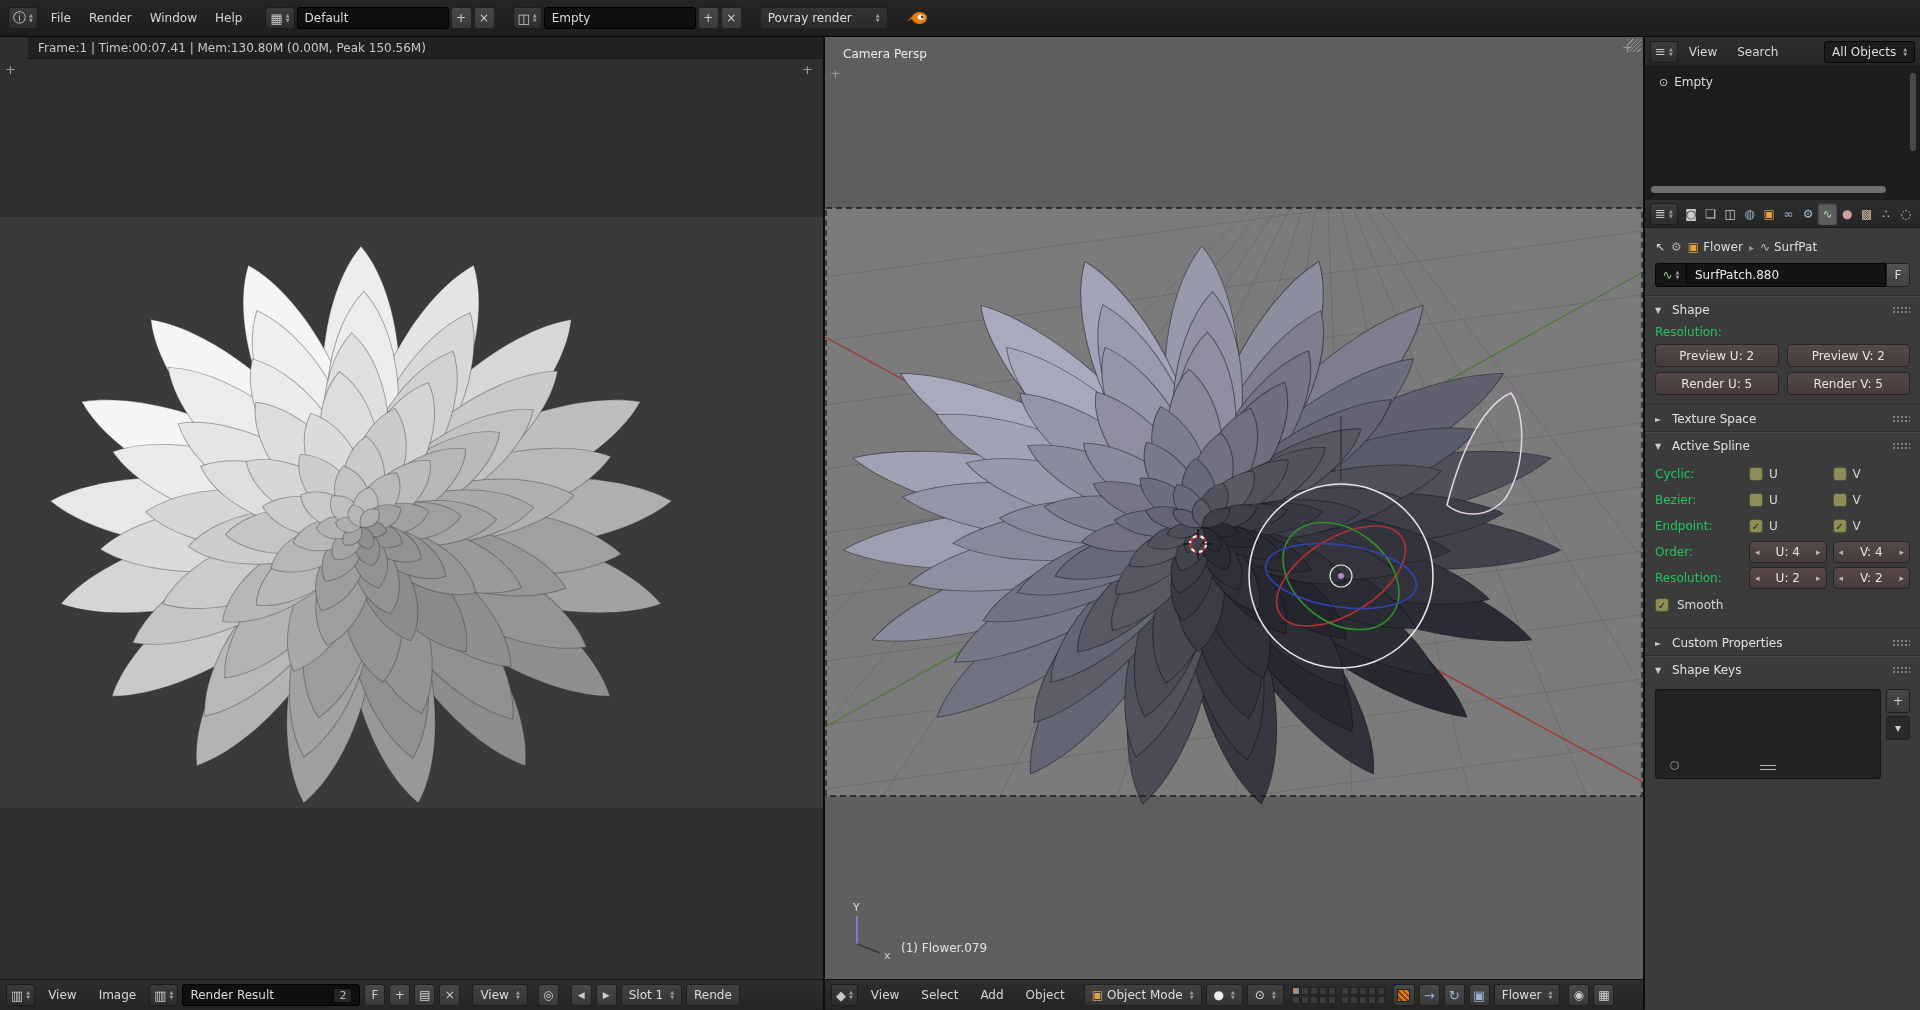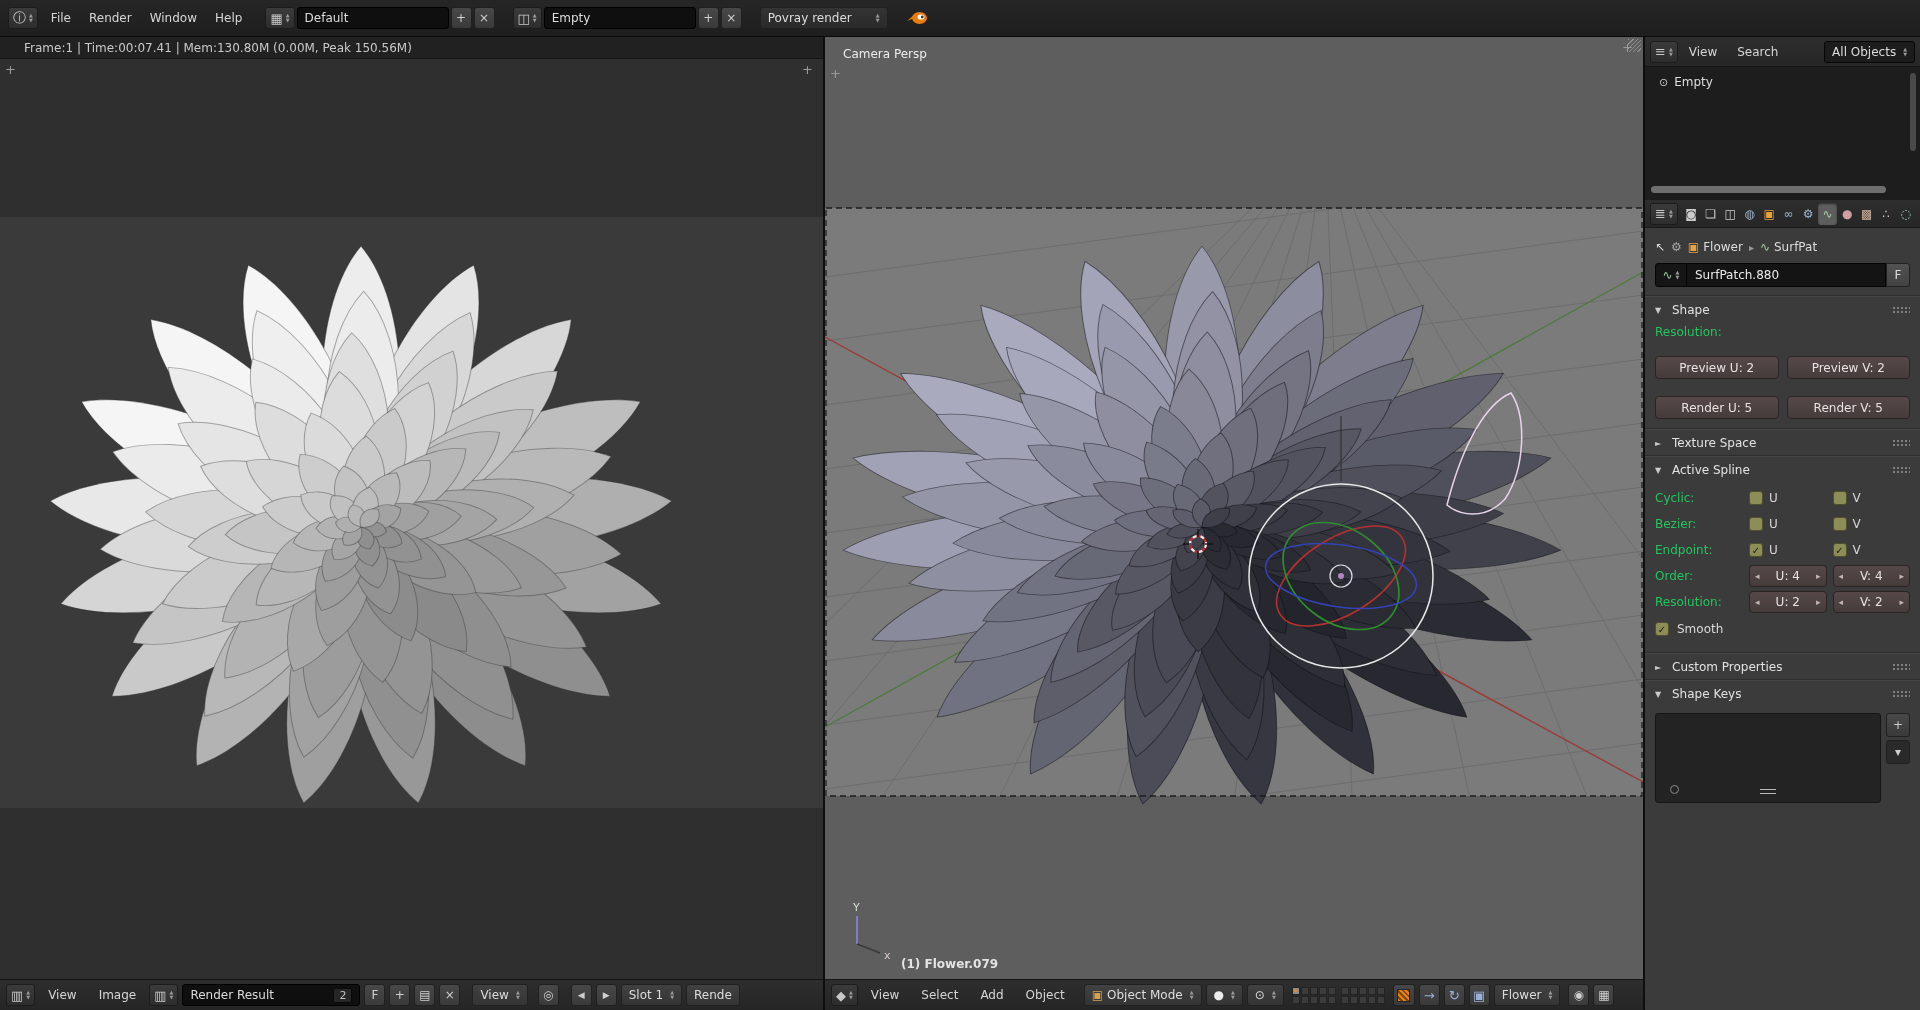--- a/index.html
+++ b/index.html
@@ -39,33 +39,33 @@
   #blender-logo { width:22px; height:16px; margin-right:6px; }
   #stats { color:#d0d0d0; white-space:nowrap; }
 
   
   .ed-footer { position:absolute; left:0; right:0; bottom:0; height:31px;
     background:linear-gradient(#2e2e2e,#252525); border-top:1px solid #141414;
     display:flex; align-items:center; gap:4px; padding:0 6px; overflow:hidden; }
 
   #image-editor { position:absolute; left:0; top:37px; width:823px; height:973px; background:#2f2f2f; }
   #img-info { height:22px; background:#212121; border-bottom:1px solid #161616;
-    display:flex; align-items:center; padding:0 24px; color:#c9c9c9; }
+    display:flex; align-items:center; padding:0 10px; color:#c9c9c9;margin-left:28px; }
   #img-canvas { position:absolute; left:0; top:22px; right:0; bottom:31px; background:#2f2f2f; overflow:hidden; }
   #render-band { position:absolute; left:0; top:158px; width:100%; height:591px; background:#3a3a3a; }
   #img-scene { position:absolute; left:0; top:0; }
   .corner-plus { position:absolute; color:#9a9a9a; font-size:13px; line-height:13px; }
   #img-name-field { width:178px; justify-content:space-between; }
   .badge { background:#262626; border:1px solid #090909; border-radius:2px; padding:0 5px; color:#c0c0c0; font-size:11px; }
 
   #viewport3d { position:absolute; left:823px; top:37px; width:820px; height:973px;
     border-left:2px solid #0e0e0e; background:#5e5e5e; }
   #vp-canvas { position:absolute; left:0; top:0; right:0; bottom:31px; overflow:hidden; }
   #vp-view-label { position:absolute; left:18px; top:10px; color:#ececec; }
-  #vp-obj-label { position:absolute; left:76px; bottom:8px; color:#e4e4e4;font-weight:bold; }
+  #vp-obj-label { position:absolute; left:76px; bottom:24px; color:#e4e4e4; }
   #vp-corner-grip { position:absolute; right:2px; top:2px; width:13px; height:13px;
     background:repeating-linear-gradient(315deg, transparent 0 2px, #9a9a9a 2px 3px); opacity:.8; }
   #vp-plus { left:5px; top:30px; }
 
   .layers { display:flex; gap:5px; margin:0 4px; }
   .lgrp { display:grid; grid-template-columns:repeat(5,8px); grid-auto-rows:8px; gap:1px; }
   .lcell { background:#3c3c3c; border:1px solid #232323; }
   .lcell.active { background:#8c8c8c; }
   .lcell.has-dot { position:relative; }
   .lcell.has-dot::after { content:""; position:absolute; left:1px; top:1px; width:3px; height:3px;
@@ -111,21 +111,21 @@
     border-radius:0 3px 3px 0; display:flex; align-items:center; justify-content:center; color:#dddddd; }
 
   .panel { border-top:1px solid #474747; box-shadow:0 -1px 0 #2d2d2d; margin:0 -10px; padding:0 10px; }
   .panel:first-of-type { border-top:none; box-shadow:none; }
   .panel-header { height:26px; display:flex; align-items:center; gap:7px; color:#e2e2e2; }
   .tri { font-size:8px; color:#cccccc; width:10px; }
   .grip { margin-left:auto; width:18px; height:8px;
     background-image:radial-gradient(#808080 1px, transparent 1.2px); background-size:4px 4px; }
   .panel-content { padding:2px 0 10px 0; }
   .plabel { color:#22c55e; }
-  .btn-row { display:flex; gap:8px; margin-top:17px; }
+  .btn-row { display:flex; gap:8px; margin-top:5px; }
   .val-btn { flex:1; height:23px; border-radius:4px; background:linear-gradient(#564848,#463c3c);
     border:1px solid #2b2424; color:#e8e2e2; display:flex; align-items:center; justify-content:center; }
 
   .spline-row { display:grid; grid-template-columns:88px 1fr 1fr; column-gap:6px; align-items:center; height:26px; }
   .cb-pair { display:flex; align-items:center; gap:6px; }
   .ubox { width:14px; height:14px; border-radius:3px; background:#8d8d58; border:1px solid #50502c;
     display:inline-flex; align-items:center; justify-content:center; }
   .ubox .tick { display:none; font-size:10px; font-weight:bold; color:#20200e; }
   .ubox.on .tick { display:block; }
   .cb-label { color:#d6d6d6; }

